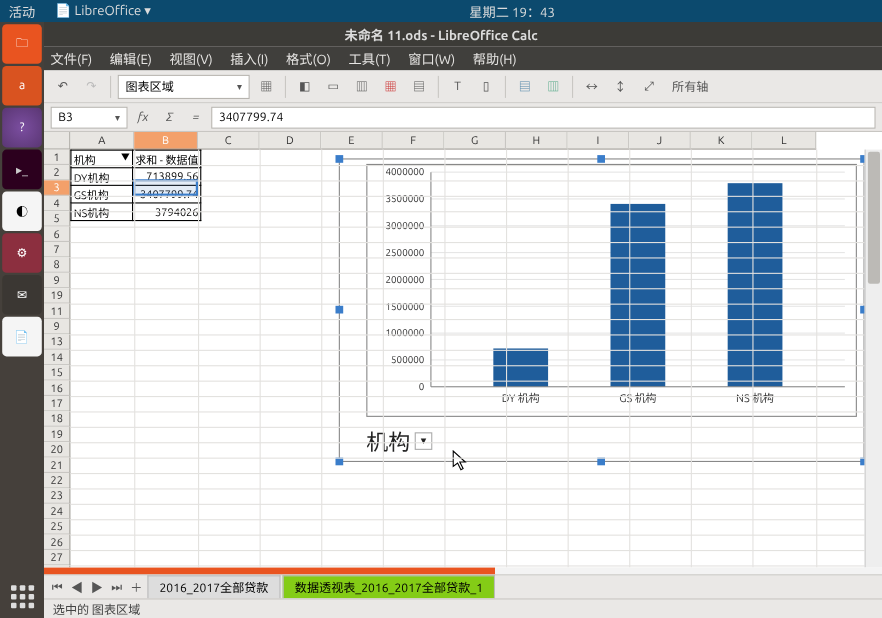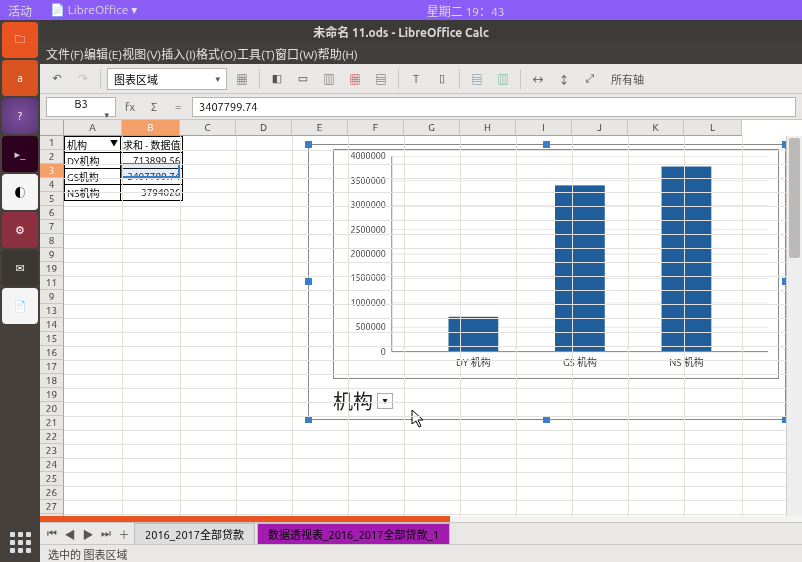--- a/index.html
+++ b/index.html
@@ -1,53 +1,53 @@
 <!DOCTYPE html>
 <html><head>
 <meta charset="utf-8">
 <style>
 * { box-sizing: border-box; margin: 0; padding: 0; font-family: "Ubuntu", "Noto Sans CJK SC", sans-serif; }
 body { width: 802px; height: 562px; overflow: hidden; background: #fff; font-size: 11px; }
 
-.topbar { height: 20px; background: #8b5cf6; color: #dcdcdc; display: flex; align-items: center; padding: 0 8px; font-size: 12px; }
+.topbar { height: 20px; background: #0c4a6e; color: #dcdcdc; display: flex; align-items: center; padding: 0 8px; font-size: 12px; }
 .topbar .tb-left { display: flex; gap: 18px; align-items: center; }
 .topbar .tb-center { flex: 1; text-align: center; }
 
 .titlebar { height: 22px; background: #3c3b37; color: #dcdcdc; display: flex; align-items: center; justify-content: center; font-size: 12px; font-weight: bold; }
 
 .launcher { position: absolute; left: 0; top: 20px; width: 40px; height: 542px; background: #45403b; display: flex; flex-direction: column; align-items: center; padding-top: 2px; gap: 2px; }
 .launcher .licon { width: 36px; height: 36px; border-radius: 4px; display: flex; align-items: center; justify-content: center; }
 .launcher .licon.files { background: #e95420; color: #fff; }
 .launcher .licon.amazon { background: #d95320; color: #fff; }
 .launcher .licon.help { background-image: radial-gradient(circle,#7b4ea0,#5a3673); color: #fff; }
 .launcher .licon.term { background: #2c001e; color:#ccc; }
 .launcher .licon.chrome { background: #f5f5f5; }
 .launcher .licon.gear { background: #8c2f3f; color:#fff; }
 .launcher .licon.mail { background: #3b3733; color:#fff; }
 .launcher .licon.doc { background: #f5f5f5; color:#333; }
 .launcher .dots { position: absolute; bottom: 6px; width: 36px; height: 28px; display: grid; grid-template-columns: repeat(3,5px); grid-auto-rows:5px; gap:3px; place-content:center; }
 .launcher .dots span { width:5px; height:5px; background:#ddd; border-radius:1px; }
 
 .appwrap { position: absolute; left: 40px; top: 42px; width: 762px; height: 520px; background: #f2f1f0; display: flex; flex-direction: column; }
 
-.menubar { height: 22px; background: #403f3c; color: #e6e5e3; display: flex; align-items: center; padding: 0 6px; gap: 0; font-size: 12px; }
+.menubar { height: 22px; background: #403f3c; color: #e6e5e3; display: flex; align-items: center; padding: 0 6px; gap: 16px; font-size: 12px; }
 .menubar span { cursor: default; }
 
 .toolbar { height: 30px; background: #eae8e6; border-bottom: 1px solid #c8c6c2; display: flex; align-items: center; padding: 0 6px; gap: 4px; }
 .tbtn { width: 22px; height: 22px; display: flex; align-items: center; justify-content: center; color: #555; border-radius: 2px; }
 .tbtn.disabled { color: #bbb; }
 .vsep { width: 1px; height: 20px; background: #c9c7c3; margin: 0 2px; }
 .nbox { height: 22px; border: 1px solid #b7b4af; background: #fff; display: flex; align-items: center; padding: 0 6px; min-width: 120px; font-size: 11px; }
 .nbox .dd { margin-left: auto; font-size: 9px; color: #555; }
 .endtxt { color: #555; font-size: 11px; margin-left: 6px; }
 
 .formulabar { height: 26px; background: #eae8e6; border-bottom: 1px solid #c8c6c2; display: flex; align-items: center; padding: 0 6px; gap: 4px; }
-.cellref { width: 70px; height: 20px; border: 1px solid #b7b4af; background: #fff; padding: 0 6px; display:flex; align-items:center;flex-direction:column; }
+.cellref { width: 70px; height: 20px; border: 1px solid #b7b4af; background: #fff; padding: 0 6px; display:flex; align-items:center; }
 .cellref .dd { margin-left:auto; font-size:9px; color:#555; }
-.fxbtn { width: 20px; height: 20px; display:flex; align-items:center; justify-content:center; color:#555; }
+.fxbtn { width: 20px; height: 20px; display:flex; align-items:center; justify-content:center; color:#555; font-style: italic; }
 .formula-in { flex: 1; height: 20px; border: 1px solid #b7b4af; background: #fff; padding: 0 6px; display:flex; align-items:center; }
 
 .sheetarea { flex: 1; position: relative; background: #fff; overflow: hidden; }
 
 .colheads { position: absolute; left: 24px; top: 0; right: 16px; height: 16px; display: flex; }
 .colheads .ch { border-right: 1px solid #c8c6c2; border-bottom: 1px solid #a6a39d; background: #e8e6e2; text-align: center; font-size: 10px; line-height: 16px; color: #333; }
 .colheads .ch.sel { background: #f3a06a; color:#fff; }
 .corner { position: absolute; left:0; top:0; width:24px; height:16px; background:#e8e6e2; border-right:1px solid #a6a39d; border-bottom:1px solid #a6a39d; }
 .rowheads { position: absolute; left:0; top:16px; width:24px; bottom: 0; }
 .rowheads .rh { height: 14px; border-bottom: 1px solid #c8c6c2; border-right: 1px solid #a6a39d; background:#e8e6e2; text-align:center; font-size:10px; line-height:14px; color:#333; }
@@ -73,21 +73,21 @@
 .handle { position:absolute; width:7px; height:7px; background:#3a7dca; }
 .plotbox { position:absolute; left:24px; top:4px; right:6px; height:230px; border:1px solid #888; }
 .chartsvg { width:100%; height:100%; }
 .axistitle { position:absolute; left:24px; bottom:4px; font-size:20px; color:#222; display:flex; align-items:center; }
 .axistitle .dd { width:16px; height:16px; border:1px solid #aaa; margin-left:4px; display:flex; align-items:center; justify-content:center; font-size:10px; }
 .cursor-arrow { position:absolute; left:78px; bottom:-14px; width:16px; height:20px; }
 
 .tabsbar { height: 22px; background:#eae8e6; border-top:1px solid #c8c6c2; display:flex; align-items:center; padding:0 4px; gap:2px; font-size:11px; }
 .tabsbar .navbtn { width:16px; height:16px; display:flex; align-items:center; justify-content:center; color:#555; }
 .tabsbar .tab { padding:2px 10px; background:#ddd; border:1px solid #bbb; border-bottom:none; cursor:default; }
-.tabsbar .tab.active { background:#a21caf; }
+.tabsbar .tab.active { background:#84cc16; }
 .hscroll-top { height:6px; background:#f3f3f3; position:relative; }
 .hscroll-top .orange { position:absolute; left:0; top:0; height:6px; width:410px; background:#e95420; }
 
 .statusbar { height:18px; background:#eae8e6; border-top:1px solid #c8c6c2; display:flex; align-items:flex-end; padding:0 8px; font-size:11px; color:#444; }
 
 svg text { font-family: inherit; }
 </style>
 </head>
 <body>
 

